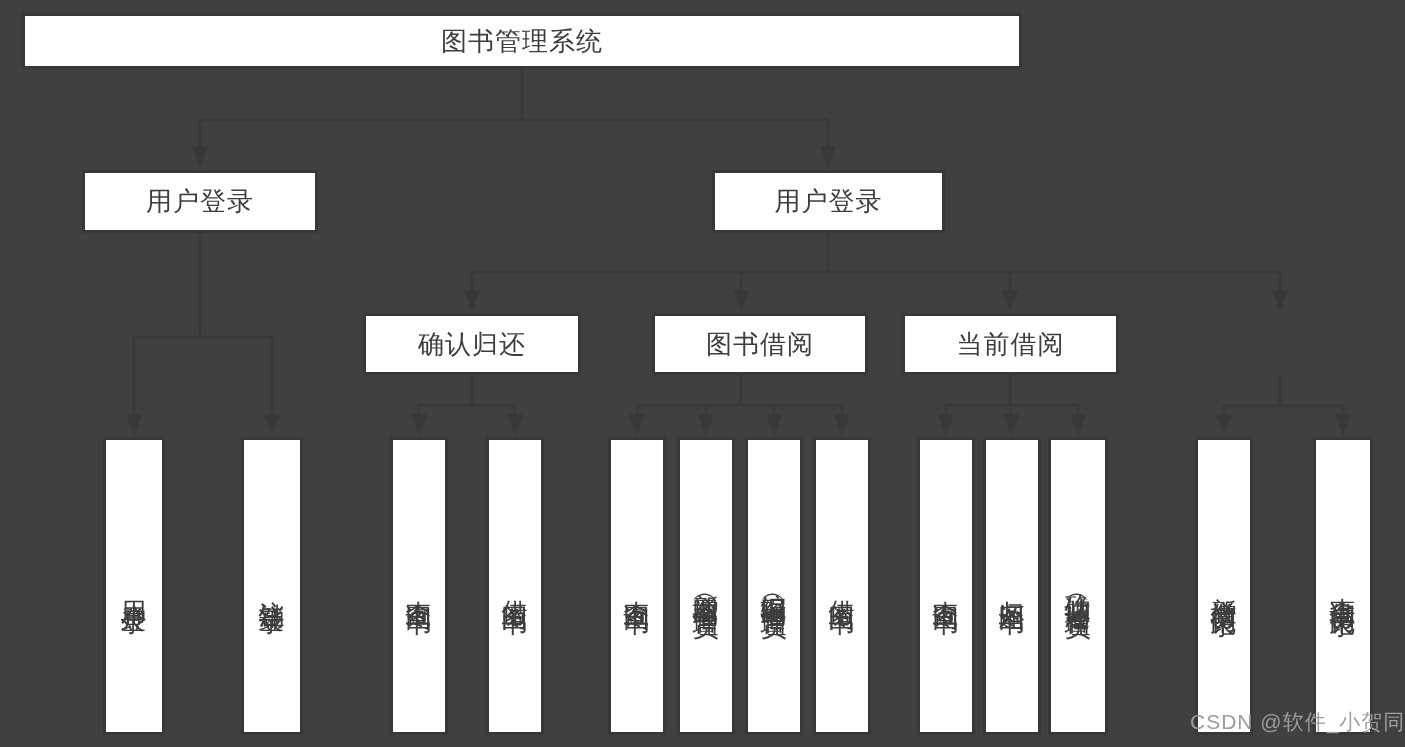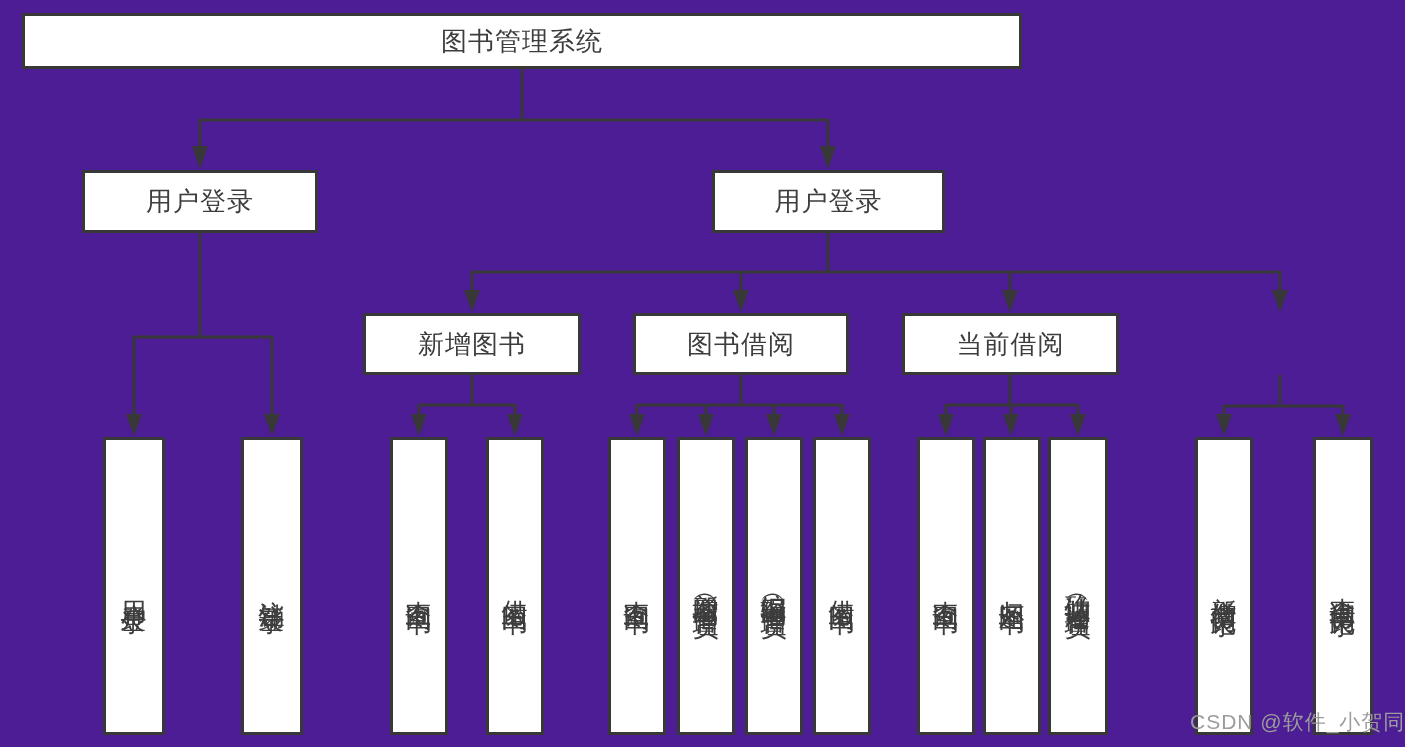--- a/index.html
+++ b/index.html
@@ -1,17 +1,17 @@
 <!DOCTYPE html>
 <html><head>
 <meta charset="utf-8">
 <style>
   html,body{margin:0;padding:0;background:#ffffff;}
   #canvas{
-    position:relative;width:1405px;height:747px;background:#4c1d95;overflow:hidden;
+    position:relative;width:1405px;height:747px;background:#404040;overflow:hidden;
     font-family:"Liberation Sans","DejaVu Sans",sans-serif;color:#3d3d3d;
   }
   #wires{position:absolute;left:0;top:0;width:1405px;height:747px;}
   .node{
     position:absolute;box-sizing:border-box;background:#ffffff;
     border:3px solid #383838;display:flex;align-items:center;justify-content:center;
     font-size:26px;color:#3d3d3d;letter-spacing:1px;z-index:2;
   }
   .leaf{
     writing-mode:vertical-rl;text-orientation:mixed;letter-spacing:3px;
@@ -65,22 +65,22 @@
       <polygon points="1216,414 1232,414 1224,436"></polygon>
       <polygon points="1335,414 1351,414 1343,436"></polygon>
     </g>
   </svg>
 
   <div class="node" style="left:22px;top:13px;width:1000px;height:56px;">图书管理系统</div>
 
   <div class="node" style="left:82px;top:170px;width:236px;height:63px;">用户登录</div>
   <div class="node" style="left:712px;top:170px;width:233px;height:63px;">用户登录</div>
 
-  <div class="node" style="left:363px;top:313px;width:218px;height:62px;">新增图书</div>
-  <div class="node" style="left:633px;top:313px;width:216px;height:62px;">图书借阅</div>
+  <div class="node" style="left:363px;top:313px;width:218px;height:62px;">确认归还</div>
+  <div class="node" style="left:652px;top:313px;width:216px;height:62px;">图书借阅</div>
   <div class="node" style="left:902px;top:313px;width:217px;height:62px;">当前借阅</div>
 
   <div class="node leaf" style="left:103px;top:437px;width:62px;height:298px;">用户登录</div>
   <div class="node leaf" style="left:241px;top:437px;width:62px;height:298px;">注销登录</div>
 
   <div class="node leaf" style="left:390px;top:437px;width:58px;height:298px;">查询图书</div>
   <div class="node leaf" style="left:486px;top:437px;width:58px;height:298px;">借阅图书</div>
 
   <div class="node leaf" style="left:608px;top:437px;width:58px;height:298px;">查询图书</div>
   <div class="node leaf" style="left:677px;top:437px;width:58px;height:298px;">新增图书（管理员）</div>

